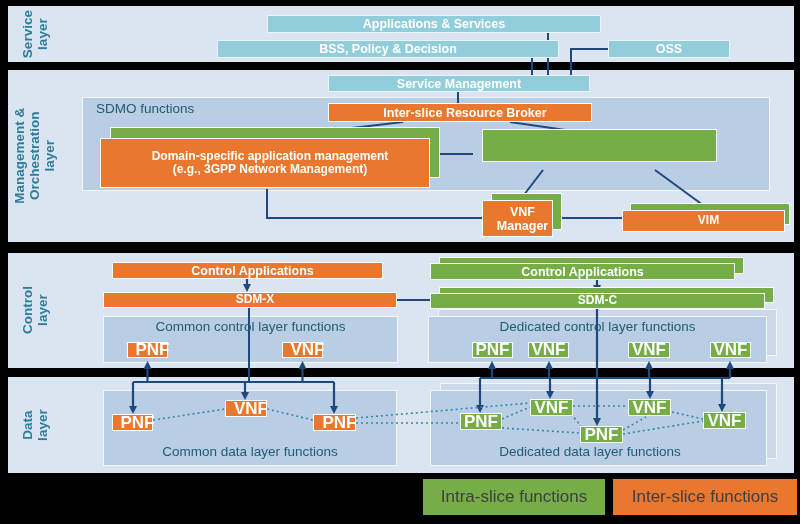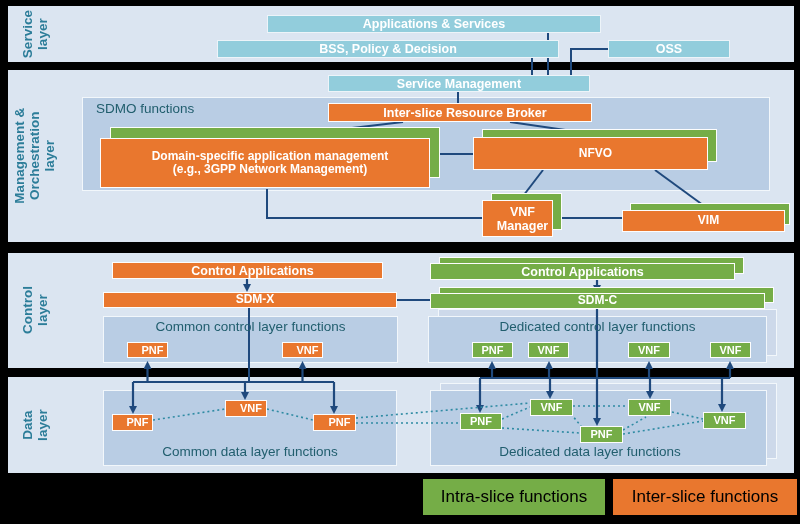--- a/index.html
+++ b/index.html
@@ -8,29 +8,29 @@
   .panel{position:absolute;background:#dbe5f1;z-index:1;}
   .inner-panel{position:absolute;background:#b9cde4;border:1px solid #f2f7fb;box-sizing:border-box;z-index:2;}
   .backpanel{position:absolute;background:#cdd9ea;border:1px solid #f2f7fb;box-sizing:border-box;z-index:2;}
   svg.wires{position:absolute;left:0;top:0;z-index:3;pointer-events:none;}
   .box{position:absolute;display:flex;align-items:center;justify-content:center;
        color:#fff;font-weight:bold;text-align:center;box-sizing:border-box;z-index:4;line-height:1.12;}
   .cyan{background:#92cddc;border:1px solid #edf4f9;font-size:12.5px;}
   .orange{background:#e9772e;border:1.5px solid #fdfdfd;font-size:12.5px;padding-left:10px;}
   .green{background:#75ad47;border:1.5px solid #fdfdfd;font-size:12.5px;}
   .shadow{z-index:3;}
-  .small{font-size:11px;}
+  .small{font-size:17px;}
   .big{font-size:12px;}
   .plabel{position:absolute;color:#215e6e;font-weight:normal;font-size:13.5px;z-index:5;text-align:center;}
   .vwrap{position:absolute;left:8px;width:54px;display:flex;align-items:center;justify-content:center;z-index:5;}
   .vtext{transform:rotate(-90deg);color:#2c7d99;font-weight:bold;font-size:13.5px;
          line-height:1.12;text-align:center;white-space:nowrap;}
   .vtext span{display:block;}
   .legend{position:absolute;display:flex;align-items:center;justify-content:center;
-          color:#000000;font-size:17px;z-index:5;}
+          color:#404040;font-size:17px;z-index:5;}
 </style>
 </head>
 <body>
 
 <div class="stage">
 
   <div class="panel" style="left:8px;top:6px;width:786px;height:56px;"></div>
   <div class="panel" style="left:8px;top:70px;width:786px;height:172px;"></div>
   <div class="panel" style="left:8px;top:253px;width:786px;height:115px;"></div>
   <div class="panel" style="left:8px;top:377px;width:786px;height:96px;"></div>
@@ -141,21 +141,20 @@
   <div class="box cyan" style="left:328px;top:75px;width:262px;height:17px;">Service Management</div>
   <div class="box orange" style="left:328px;top:103px;width:264px;height:19px;">Inter-slice Resource Broker</div>
 
   <div class="box green shadow" style="left:110px;top:127px;width:330px;height:51px;"></div>
   <div class="box orange big" style="left:100px;top:138px;width:330px;height:50px;flex-direction:column;">
     <span>Domain-specific application management</span>
     <span>(e.g., 3GPP Network Management)</span>
   </div>
 
   <div class="box green shadow" style="left:482px;top:129px;width:235px;height:33px;"></div>
-  <div class="box orange big" style="left:473px;top:137px;width:235px;height:33px;">NFVO</div>
 
   <div class="box green shadow" style="left:491px;top:193px;width:71px;height:37px;"></div>
   <div class="box orange" style="left:482px;top:200px;width:71px;height:37px;flex-direction:column;">
     <span>VNF</span>
     <span>Manager</span>
   </div>
 
   <div class="box green shadow" style="left:630px;top:203px;width:160px;height:22px;"></div>
   <div class="box orange big" style="left:622px;top:210px;width:163px;height:22px;">VIM</div>
 

